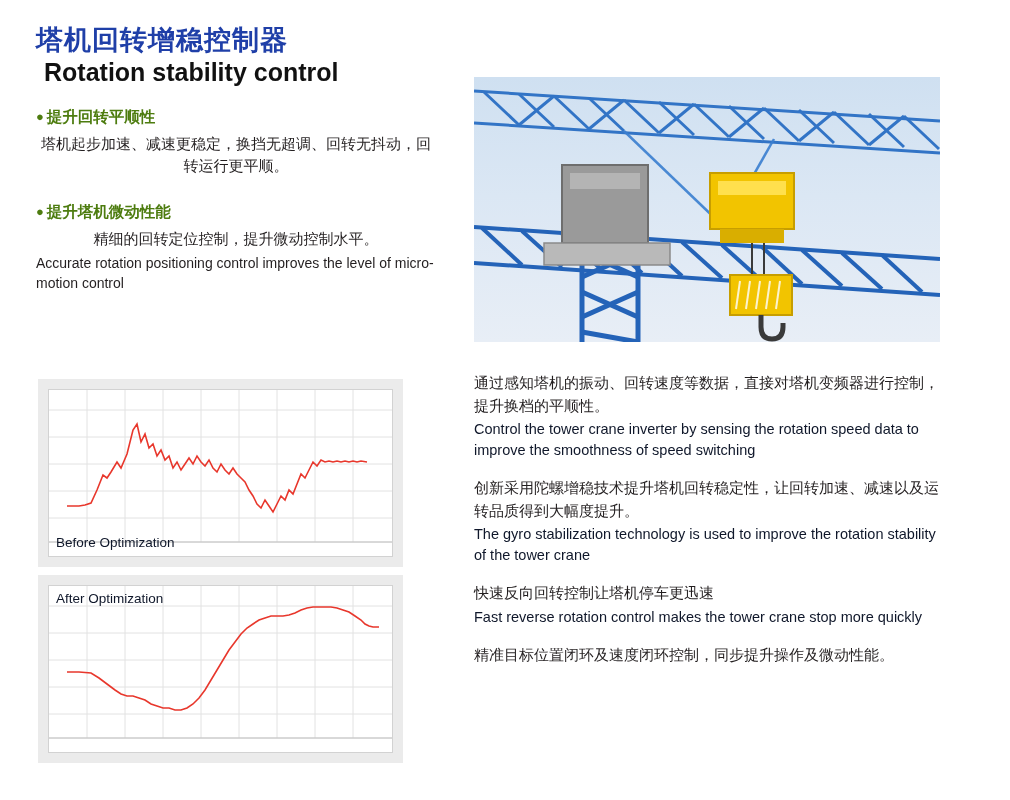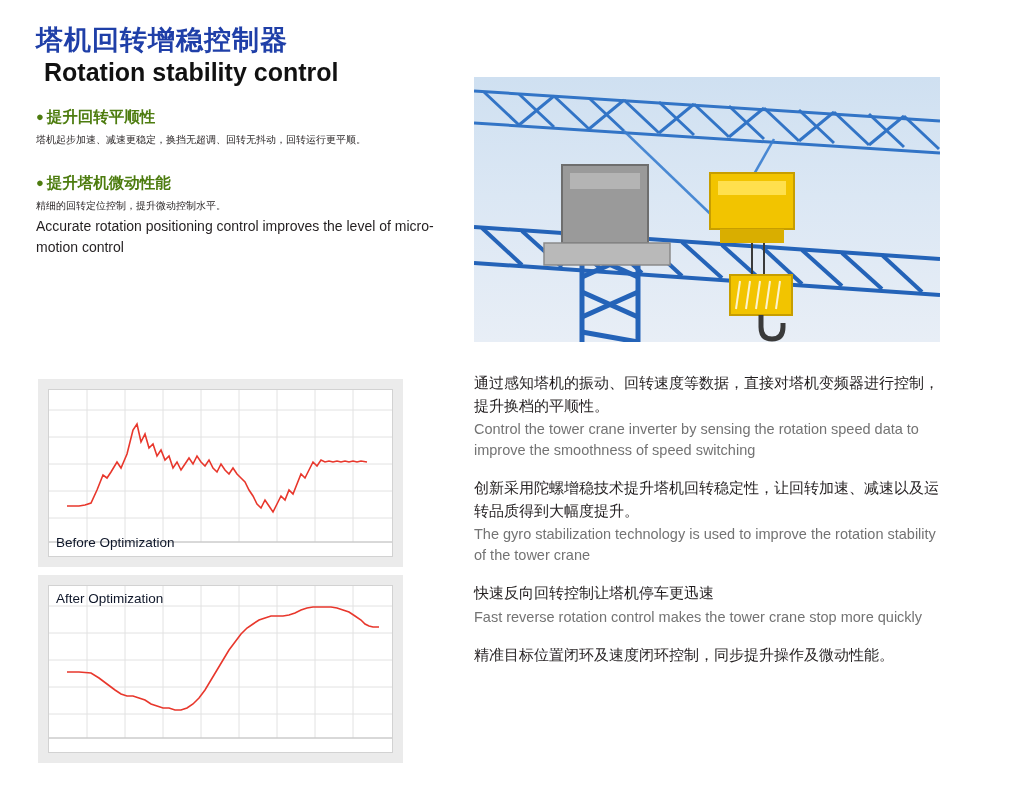--- a/index.html
+++ b/index.html
@@ -55,24 +55,25 @@
     color: #4d7c0f;
     margin: 0 0 6px 0;
     line-height: 1.3;
   }
   .bullet-dot {
     font-size: 13px;
     vertical-align: middle;
     margin-right: 3px;
   }
   .cn-body {
-    font-size: 10px;
+    font-size: 15px;
     line-height: 1.45;
     color: #231f20;
     margin: 0 0 3px 0;
+    text-align: center;
   }
   .en-body {
     font-size: 14px;
     line-height: 1.45;
     color: #231f20;
     margin: 0;
   }
   .block-gap {
     height: 22px;
   }
@@ -144,21 +145,21 @@
   }
   .para .cn {
     font-size: 15px;
     line-height: 1.5;
     color: #231f20;
     margin: 0 0 2px 0;
   }
   .para .en {
     font-size: 14.5px;
     line-height: 1.45;
-    color: #737373;
+    color: #0f172a;
     margin: 0;
   }
 </style>
 </head>
 <body>
 
 <div class="page">
 
   <div class="title-cn">塔机回转增稳控制器</div>
   <div class="title-en">Rotation stability control</div>

